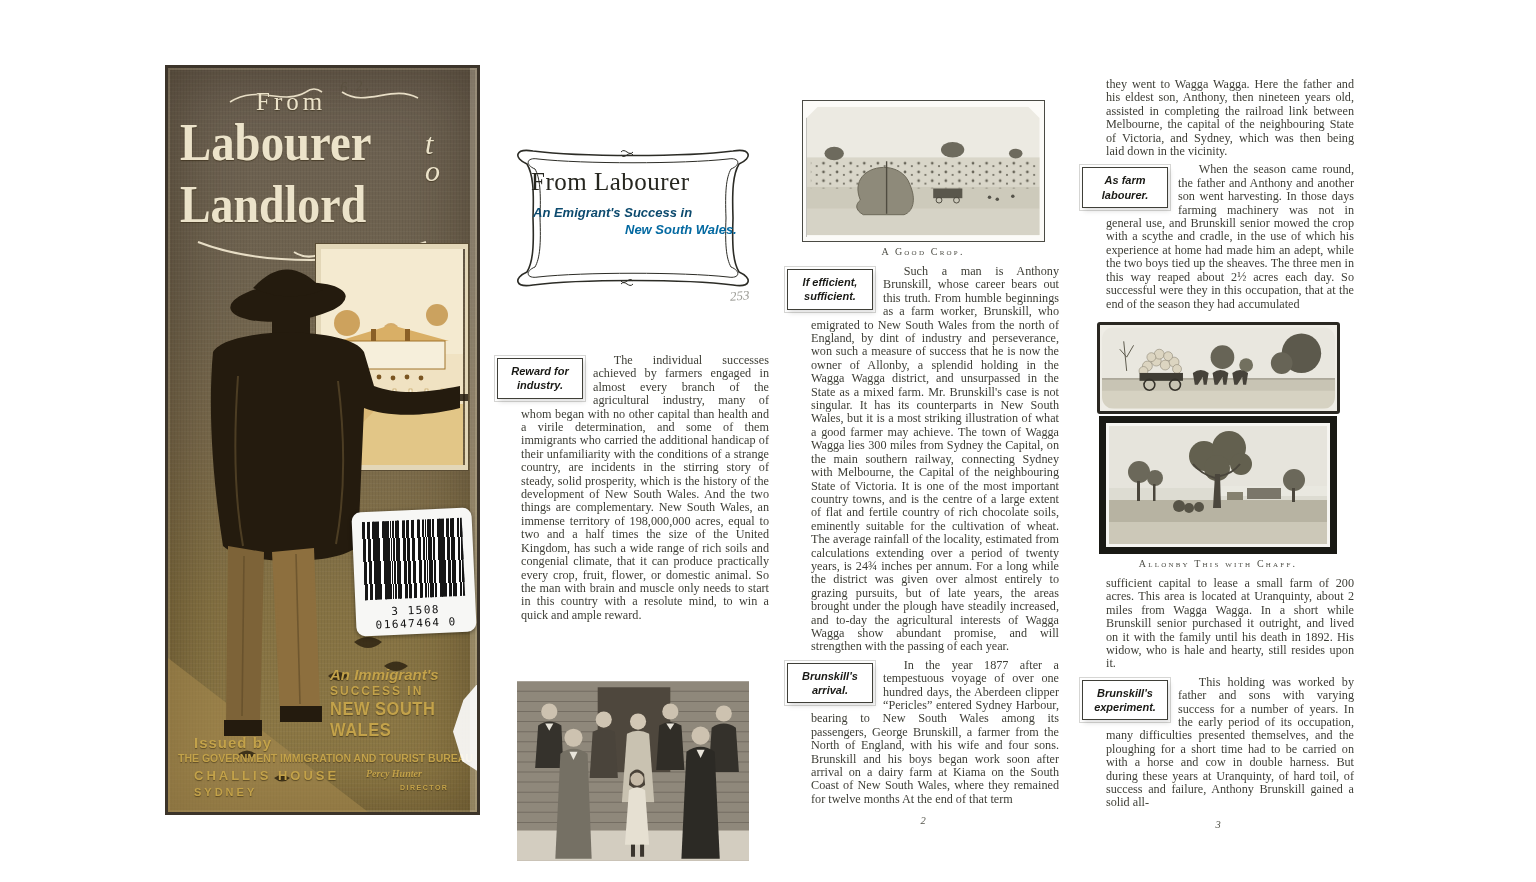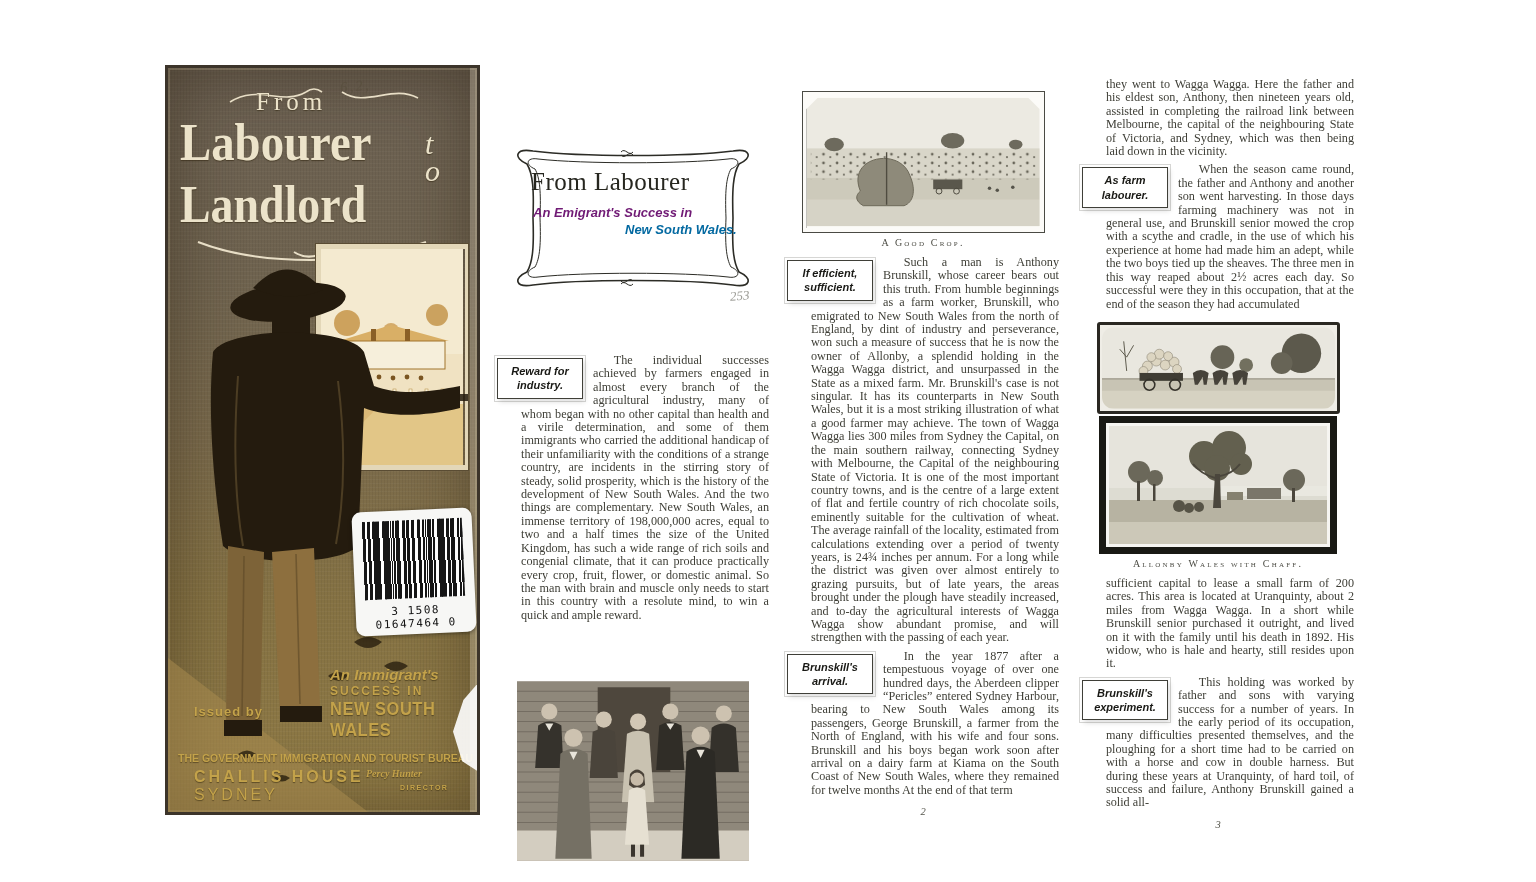--- a/index.html
+++ b/index.html
@@ -40,53 +40,53 @@
       repeating-linear-gradient(90deg,#161616 0 2px,transparent 2px 5px),
       repeating-linear-gradient(90deg,#161616 0 1px,transparent 1px 7px),
       repeating-linear-gradient(90deg,#161616 0 3px,transparent 3px 11px);}
   .barcode-num{left:0;right:0;top:94px;text-align:center;font-family:"DejaVu Sans Mono",monospace;
     font-size:11px;letter-spacing:1.5px;color:#111;}
   .cover-gold{color:#c3a24a;text-shadow:0 1px 1px rgba(40,30,5,.5);font-family:"Liberation Sans",sans-serif;}
   .cv-sub1{left:162px;top:598px;font-size:15px;font-weight:bold;font-style:italic;}
   .cv-sub2{left:162px;top:616px;font-size:12px;font-weight:bold;letter-spacing:2px;}
   .cv-sub3{left:162px;top:630px;font-size:16.5px;font-weight:bold;letter-spacing:.5px;
     transform:scaleY(1.12);transform-origin:left top;}
-  .cv-issued{left:26px;top:636px;font-size:13px;font-weight:bold;letter-spacing:1px;}
+  .cv-issued{left:26px;top:666px;font-size:15px;font-weight:bold;letter-spacing:1px;}
   .cv-issuer1{left:10px;top:684px;font-size:10.5px;font-weight:bold;white-space:nowrap;}
-  .cv-issuer2{left:26px;top:700px;font-size:16px;font-weight:bold;letter-spacing:3px;}
-  .cv-issuer3{left:26px;top:718px;font-size:16px;font-weight:normal;letter-spacing:3px;}
+  .cv-issuer2{left:26px;top:700px;font-size:13px;font-weight:bold;letter-spacing:3px;}
+  .cv-issuer3{left:26px;top:718px;font-size:11px;font-weight:bold;letter-spacing:3px;}
   .cv-sign{left:198px;top:700px;font-size:10px;font-weight:bold;font-style:italic;
     font-family:Liberation Serif, serif;}
   .cv-sign-role{left:232px;top:716px;font-size:7px;font-weight:bold;letter-spacing:1.5px;}
 
   
   .panel{position:absolute;display:flex;flex-direction:column;color:#3e3e36;}
   .panel2{left:497px;top:140px;width:272px;height:652px;gap:48px;}
-  .panel3{left:787px;top:85px;width:272px;height:707px;}
+  .panel3{left:787px;top:94px;width:272px;height:707px;}
   .panel4{left:1082px;top:78px;width:272px;height:716px;}
 
   .para{font-size:12.2px;line-height:13.4px;text-align:justify;text-indent:1.7em;
         padding-left:24px;margin:0 0 5px 0;}
   .para.no-indent{text-indent:0;}
   .margin-label{float:left;width:76px;margin:4px 10px 3px -24px;border:1px solid #3f3f38;
     outline:1px solid rgba(68,68,60,.22);outline-offset:2px;background:#fff;padding:5px 4px;
     font:italic bold 11px/1.3 "Liberation Sans",sans-serif;text-align:center;
     white-space:pre-line;text-indent:0;color:#191915;box-shadow:2px 3px 5px rgba(0,0,0,.13);}
   .caption{text-align:center;font-variant:small-caps;letter-spacing:2.2px;font-size:10px;
     color:#4c4c44;margin:4px 0 8px 0;}
   .page-num{text-align:center;font-style:italic;font-size:10.5px;color:#55554c;margin-top:auto;padding-top:4px;}
 
   
   .title-box{position:relative;width:256px;height:152px;margin:2px auto 12px auto;flex:none;}
   .title-box svg{position:absolute;inset:0;}
   .tb-content{position:relative;padding-top:26px;color:#26261f;}
   .tb-line1{font-size:25px;padding-left:26px;letter-spacing:.5px;}
   .tb-line2{font-size:25px;padding-left:96px;margin-top:3px;}
   .tb-line2 .to-word{font-style:italic;margin-right:9px;}
-  .tb-sub1{font:bold italic 13px "Liberation Sans",sans-serif;padding-left:28px;margin-top:9px;color:#701a75;}
+  .tb-sub1{font:bold italic 13px "Liberation Sans",sans-serif;padding-left:28px;margin-top:9px;color:#0c4a6e;}
   .tb-sub2{font:bold italic 13px "Liberation Sans",sans-serif;padding-left:120px;margin-top:2px;color:#0369a1;}
   .tp-pencil{position:absolute;right:12px;top:146px;font-style:italic;font-size:13px;
     color:rgba(120,120,112,.75);transform:rotate(-4deg);}
 
   
   .photo-block{flex:none;margin:6px auto 0 auto;}
   .crop-frame{width:243px;box-sizing:border-box;border:1px solid #4a4a44;padding:4px;background:#fcfbf8;}
   .crop-frame svg{display:block;outline:1px solid #8a8a82;
     clip-path:polygon(13px 0,calc(100% - 13px) 0,100% 13px,100% 100%,0 100%,0 13px);}
   .family-frame{width:232px;}
@@ -379,21 +379,21 @@
         </g>
         <path d="M106 48 L104 82 L112 82 L111 48 Z" fill="#4a463c"></path>
         <path d="M106 52 q-14 -4 -22 -14 M111 50 q12 -2 20 -12" stroke="#4a463c" stroke-width="2" fill="none"></path>
         <g fill="#565346">
             <circle cx="70" cy="80" r="6"></circle>
             <circle cx="80" cy="82" r="5"></circle>
             <circle cx="90" cy="81" r="5"></circle>
           </g>
       </svg>
     </div>
-    <div class="caption">Allonby Wales with Chaff.</div>
+    <div class="caption">Allonby This with Chaff.</div>
 
     <div class="para no-indent">
       <span>sufficient capital to lease a small farm of 200 acres.  This area is located at Uranquinty, about 2 miles from Wagga Wagga.  In a short while Brunskill senior purchased it outright, and lived on it with the family until his death in 1892.  His widow, who is hale and hearty, still resides upon it.</span>
     </div>
 
     <div class="para">
       <span class="margin-label">Brunskill's
 experiment.</span><span>This holding was worked by father and sons with varying success for a number of years.  In the early period of its occupation, many difficulties presented themselves, and the ploughing for a short time had to be carried on with a horse and cow in double harness.  But during these years at Uranquinty, of hard toil, of success and failure, Anthony Brunskill gained a solid all-</span>
     </div>
 

